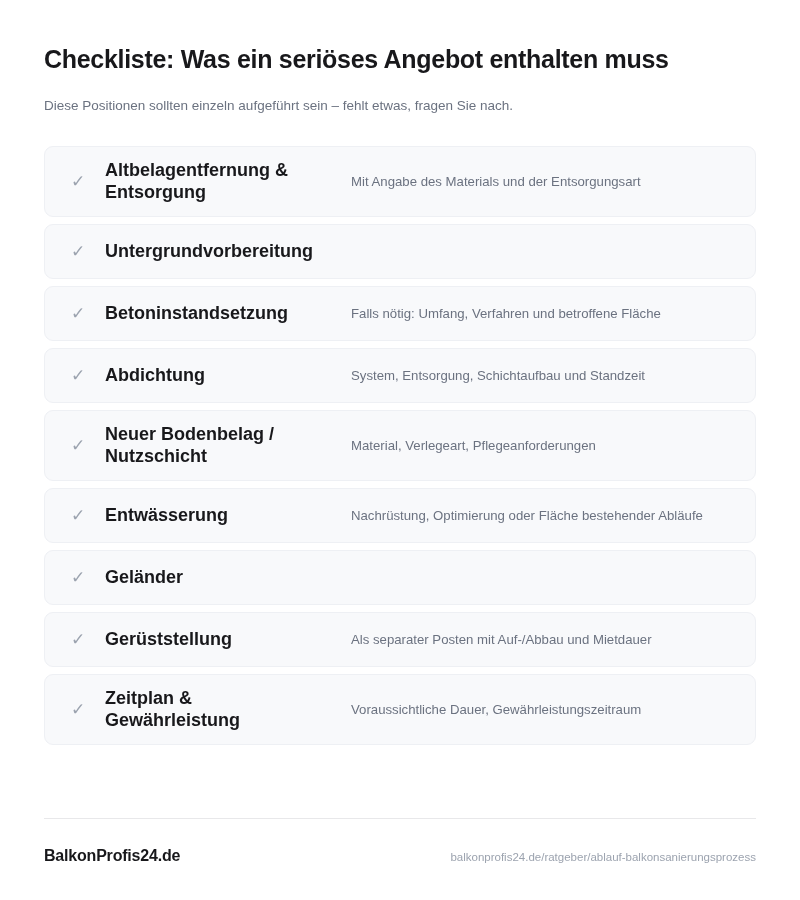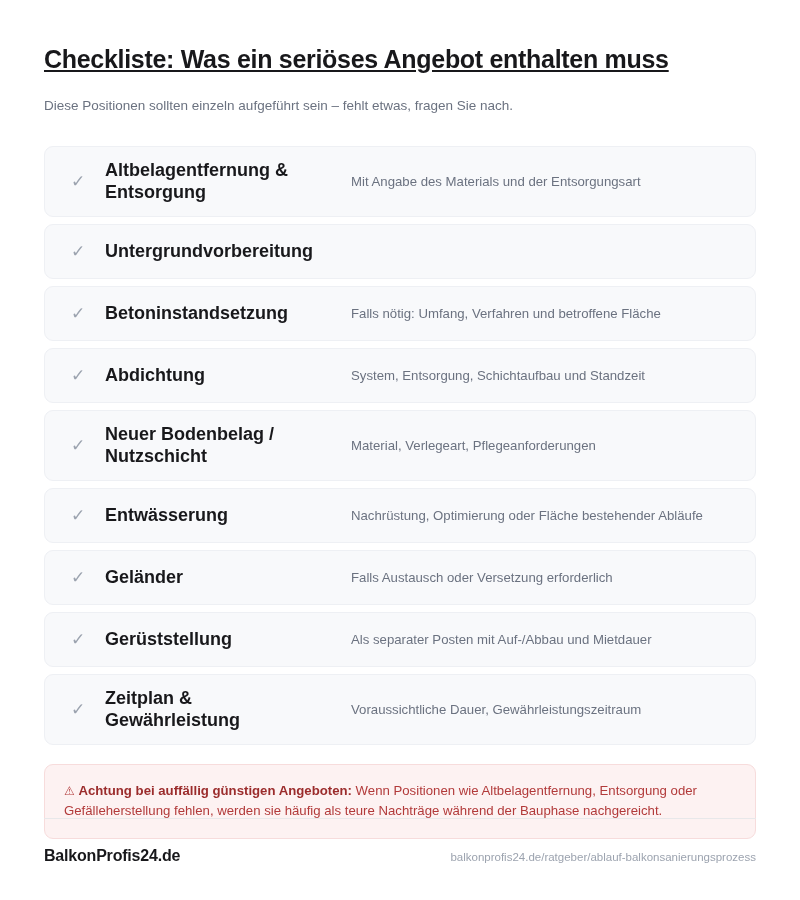--- a/index.html
+++ b/index.html
@@ -20,21 +20,20 @@
     position: relative;
   }
 
   
   .page-title {
     font-size: 25px;
     font-weight: bold;
     color: #18181b;
     letter-spacing: -0.3px;
     line-height: 1.2;
-    text-decoration: underline;
   }
 
   .page-subtitle {
     margin-top: 23px;
     font-size: 13.5px;
     color: #6b7280;
     line-height: 1.4;
   }
 
   
@@ -196,43 +195,39 @@
       </div>
       <div class="check-title">Entwässerung</div>
       <div class="check-desc">Nachrüstung, Optimierung oder Fläche bestehender Abläufe</div>
     </div>
 
     <div class="check-row">
       <div class="check-icon-cell">
         <span class="check-icon">✓</span>
       </div>
       <div class="check-title">Geländer</div>
-      <div class="check-desc">Falls Austausch oder Versetzung erforderlich</div>
     </div>
 
     <div class="check-row">
       <div class="check-icon-cell">
         <span class="check-icon">✓</span>
       </div>
       <div class="check-title">Gerüststellung</div>
       <div class="check-desc">Als separater Posten mit Auf-/Abbau und Mietdauer</div>
     </div>
 
     <div class="check-row">
       <div class="check-icon-cell">
         <span class="check-icon">✓</span>
       </div>
       <div class="check-title">Zeitplan &amp; Gewährleistung</div>
       <div class="check-desc">Voraussichtliche Dauer, Gewährleistungszeitraum</div>
     </div>
 
   </div>
 
-  <div class="warning-box">
-    <p class="warning-text"><span class="warning-icon">⚠</span> <span class="warning-lead">Achtung bei auffällig günstigen Angeboten:</span> <span>Wenn Positionen wie Altbelagentfernung, Entsorgung oder Gefälleherstellung fehlen, werden sie häufig als teure Nachträge während der Bauphase nachgereicht.</span></p>
-  </div>
 
   <div class="footer">
     <div class="footer-brand">BalkonProfis24.de</div>
     <div class="footer-url">balkonprofis24.de/ratgeber/ablauf-balkonsanierungsprozess</div>
   </div>
 
 </div>
 
 </body></html>

